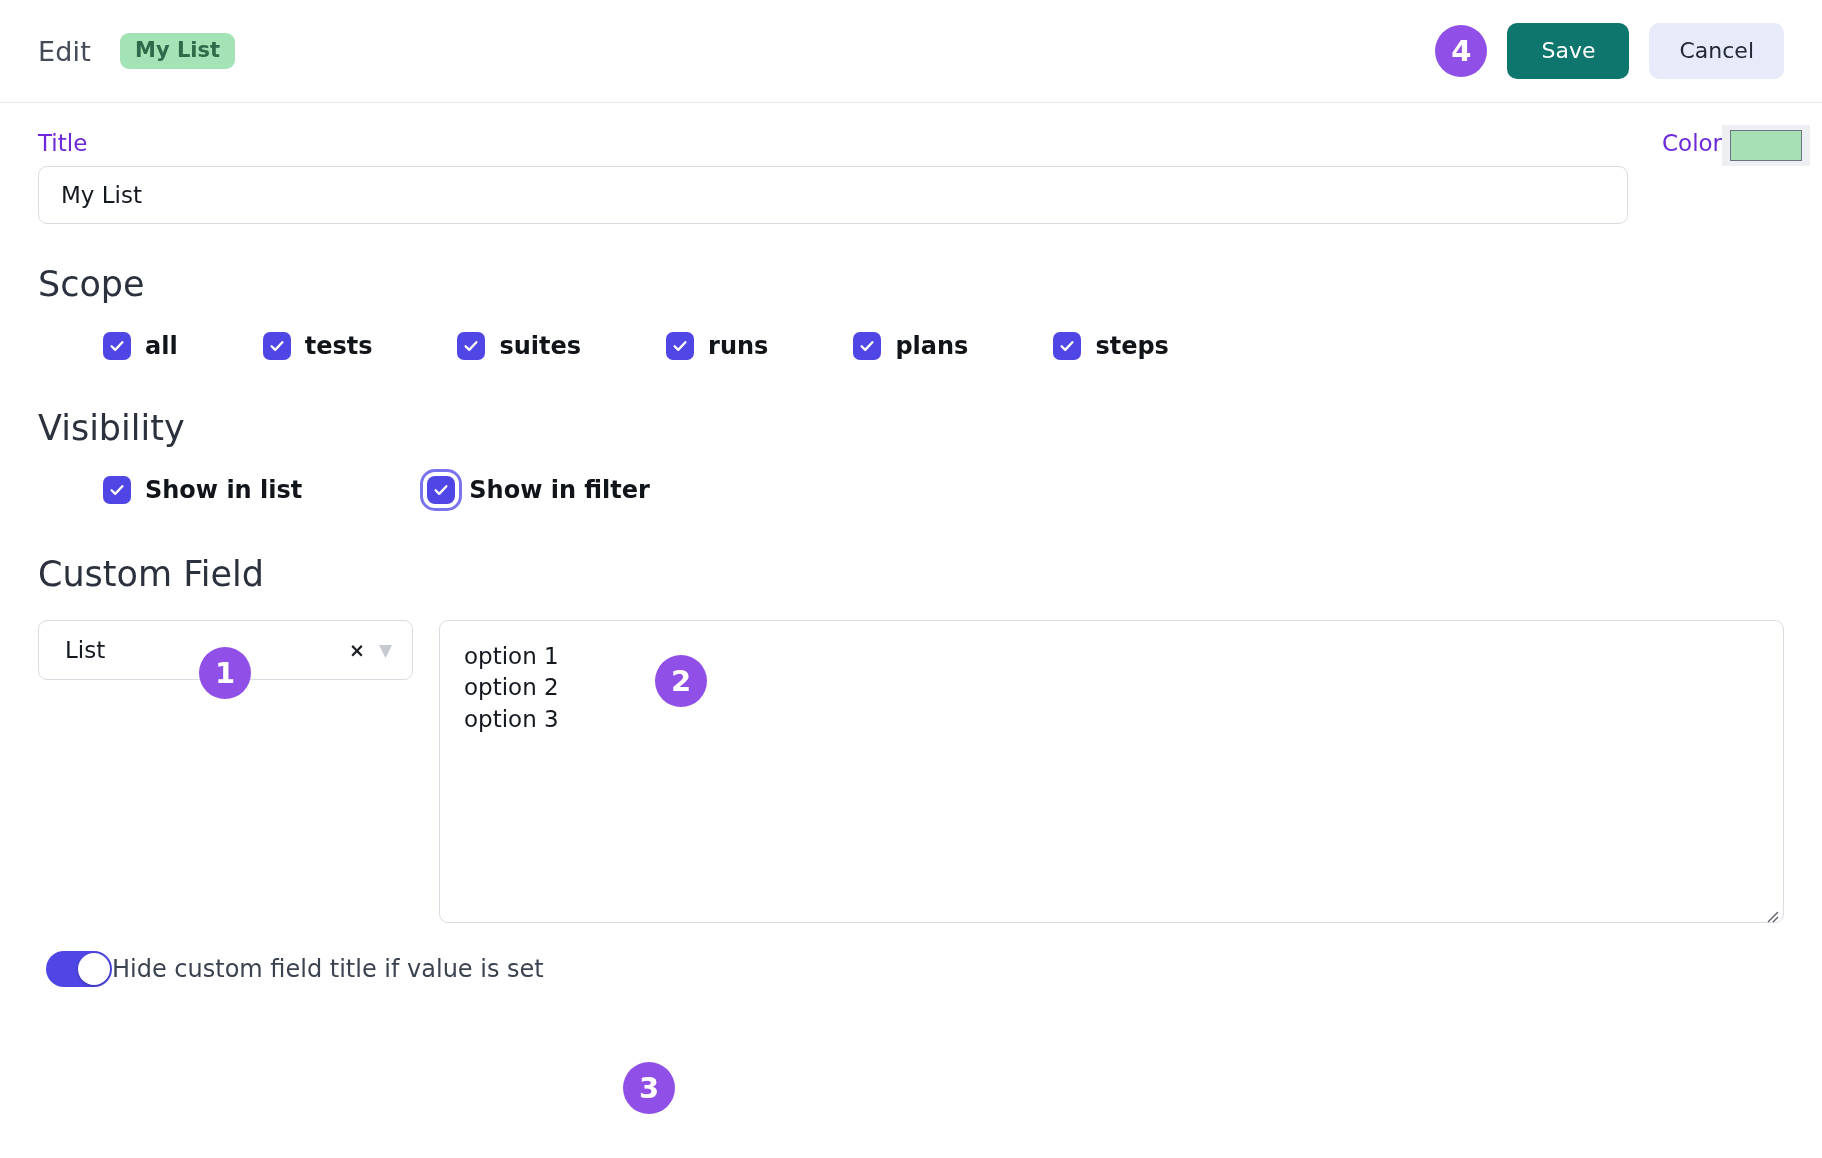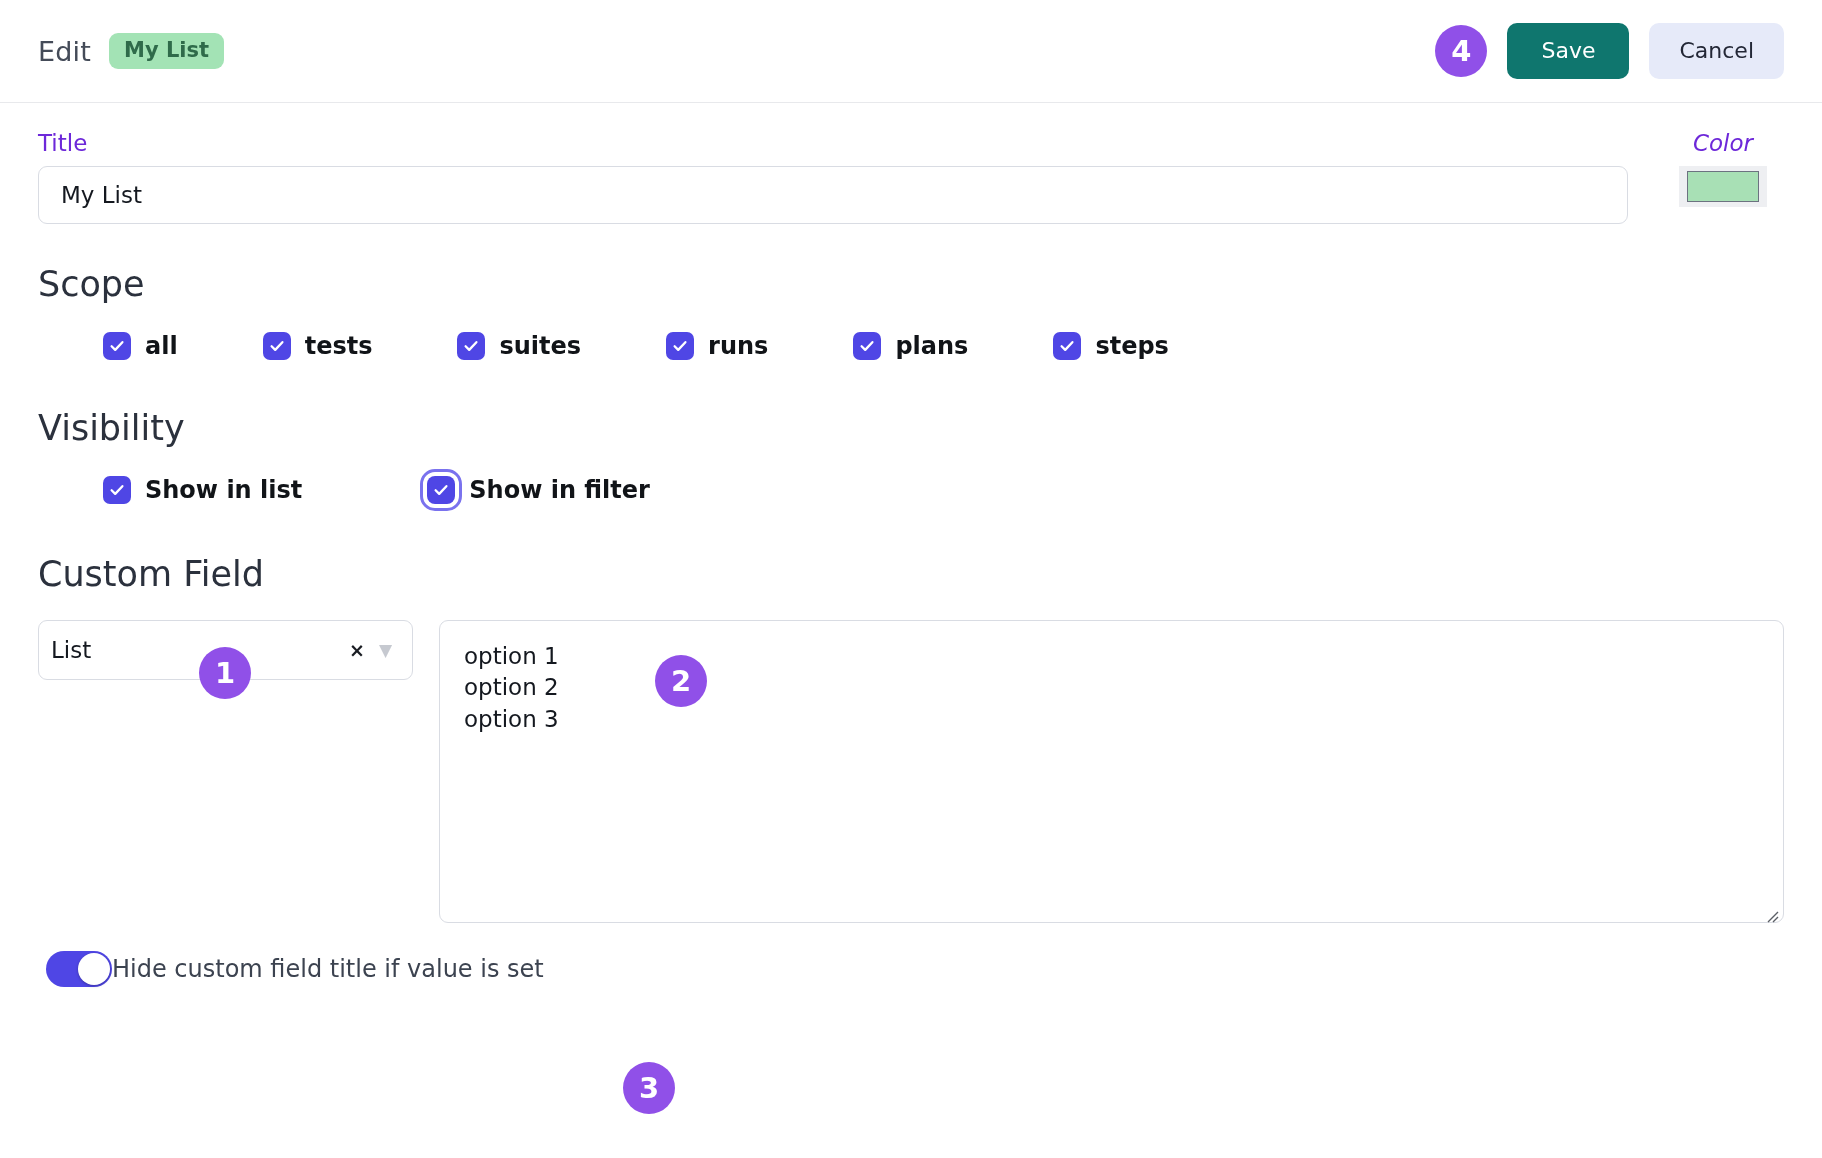--- a/index.html
+++ b/index.html
@@ -19,21 +19,21 @@
     position: relative;
     height: 103px;
     border-bottom: 1px solid #e8e9ec;
     display: flex;
     align-items: center;
     padding: 0 38px;
   }
   #header-left {
     display: flex;
     align-items: center;
-    gap: 18px;
+    gap: 29px;
   }
   .header-title {
     font-size: 27px;
     color: #444b58;
     font-weight: 400;
     letter-spacing: 0.2px;
   }
   .list-badge {
     background: #a3e3b5;
     color: #2f6b4a;
@@ -120,24 +120,23 @@
     font-size: 23px;
     font-family: inherit;
     color: #14181f;
     background: #fff;
     outline: none;
   }
   #color-col {
     width: 156px;
     flex: none;
     display: flex;
-    flex-direction: column;
-    align-items: center;
+    flex-direction: row;
+    align-items: flex-end;
     padding-left: 34px;
-    font-style: italic;
   }
   #color-col .field-label-muted { margin-bottom: 10px; }
   #color-swatch-frame {
     background: #eeeff2;
     padding: 5px 8px;
     display: inline-block;
   }
   #color-swatch {
     width: 72px;
     height: 31px;
@@ -199,21 +198,21 @@
     gap: 26px;
   }
   #custom-field-select {
     width: 375px;
     height: 60px;
     border: 1px solid #d9dce3;
     border-radius: 9px;
     background: #fff;
     display: flex;
     align-items: center;
-    padding: 0 14px 0 12px;
+    padding: 0 14px 0 26px;
     flex: none;
     cursor: pointer;
     position: relative;
   }
   #custom-field-value {
     font-size: 23px;
     color: #14181f;
     flex: 1 1 auto;
   }
   #custom-field-clear {

